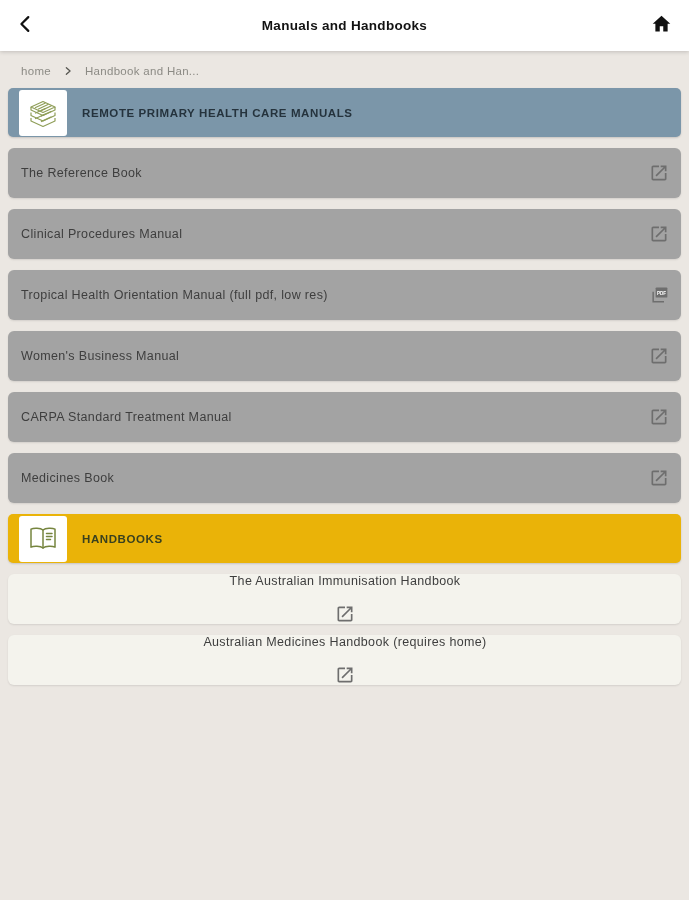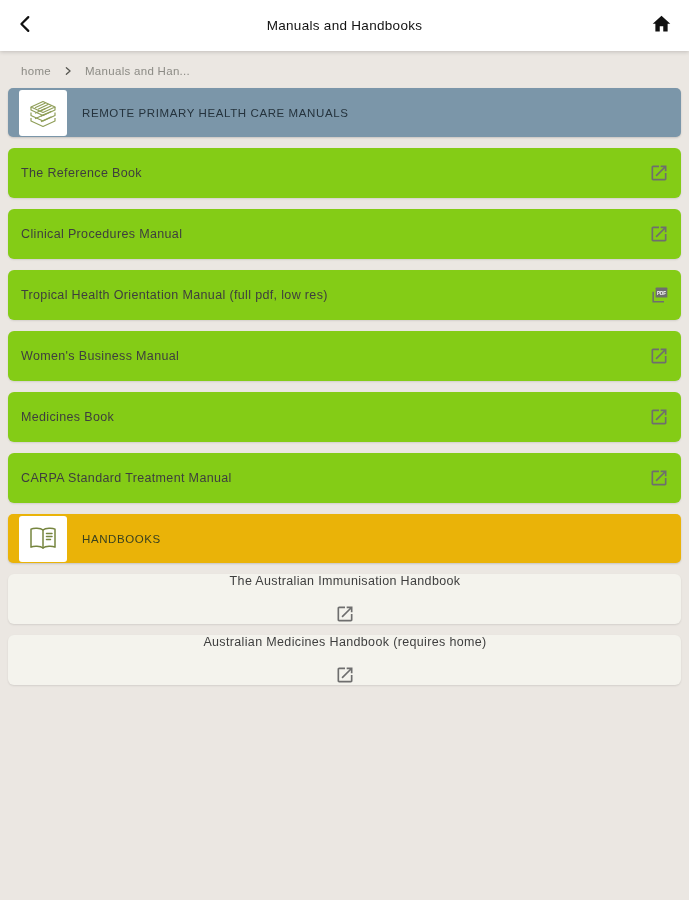--- a/index.html
+++ b/index.html
@@ -12,21 +12,21 @@
   .screen { width:689px; height:900px; background:#ebe7e2; position:relative; }
 
   
   .appbar {
     height:51px; background:#ffffff;
     display:flex; align-items:center; justify-content:center;
     position:relative;
     box-shadow:0 1px 4px rgba(0,0,0,0.18);
   }
   .appbar-title {
-    font-size:13.5px; font-weight:normal; color:#121212; letter-spacing:0.3px;
+    font-size:13.5px; font-weight:bold; color:#121212; letter-spacing:0.3px;
   }
   .appbar-btn {
     position:absolute; top:0; width:48px; height:51px;
     display:flex; align-items:center; justify-content:center;
     background:transparent; border:none; cursor:pointer;
   }
   .appbar-btn.left { left:2px; }
   .appbar-btn.right { right:4px; }
 
   
@@ -51,33 +51,33 @@
     box-shadow:0 1px 2px rgba(0,0,0,0.15);
   }
   .section-header.manuals { background:#7b96a9; }
   .section-header.handbooks { background:#eab308; }
   .icon-box {
     width:48px; height:46px; background:#ffffff; border-radius:3px;
     display:flex; align-items:center; justify-content:center;
     margin-right:15px; flex:0 0 auto;
   }
   .section-title {
-    font-size:11.5px; font-weight:normal; letter-spacing:0.6px;
+    font-size:11.5px; font-weight:bold; letter-spacing:0.6px;
   }
   .section-header.manuals .section-title { color:#25333d; }
   .section-header.handbooks .section-title { color:#39411f; }
 
   .row {
     height:50px; border-radius:6px;
     display:flex; align-items:center; justify-content:space-between;
     padding:0 12px 0 13px; margin-bottom:11px;
     box-shadow:0 1px 2px rgba(0,0,0,0.10);
     cursor:pointer;
   }
-  .row.manuals { background:#84cc16; }
+  .row.manuals { background:#a3a3a3; }
   .row.handbooks { background:#f4f3ed;flex-direction:column; }
   .row-label {
     font-size:12.5px; color:#3e3e3e; letter-spacing:0.35px;
   }
   .row-icon { width:20px; height:20px; flex:0 0 auto; display:flex; align-items:center; justify-content:center; }
 </style>
 </head>
 <body>
 
 <div class="screen">
@@ -100,21 +100,21 @@
     </button>
   </div>
 
   <div class="breadcrumb">
     <span class="crumb">home</span>
     <span class="sep">
       <svg width="10" height="10" viewBox="0 0 24 24" fill="none" stroke="#55554f" stroke-width="3" stroke-linecap="round" stroke-linejoin="round">
         <polyline points="8,4 17,12 8,20"></polyline>
       </svg>
     </span>
-    <span class="crumb">Manuals and Han...</span>
+    <span class="crumb">Handbook and Han...</span>
   </div>
 
   <div class="content">
 
     <div class="section-header manuals">
       <span class="icon-box">
         <svg width="36" height="36" viewBox="0 0 36 36" fill="none" stroke="#8f9e58" stroke-width="1.2" stroke-linejoin="round">
           <path d="M6 12 L18 6.5 L30 12 L18 17.5 Z"></path>
           <path d="M6 12 v3 L18 20.5 L30 15 v-3"></path>
           <path d="M6 17.5 v3 L18 26 L30 20.5 v-3"></path>
@@ -163,30 +163,30 @@
     <div class="row manuals">
       <span class="row-label">Women's Business Manual</span>
       <span class="row-icon">
         <svg width="20" height="20" viewBox="0 0 24 24" fill="#6e6e6e">
           <path d="M19 19H5V5h7V3H5c-1.1 0-2 .9-2 2v14c0 1.1.9 2 2 2h14c1.1 0 2-.9 2-2v-7h-2v7zM14 3v2h3.59l-9.83 9.83 1.41 1.41L19 6.41V10h2V3h-7z"></path>
         </svg>
       </span>
     </div>
 
     <div class="row manuals">
+      <span class="row-label">CARPA Standard Treatment Manual</span>
+      <span class="row-icon">
+        <svg width="20" height="20" viewBox="0 0 24 24" fill="#6e6e6e">
+          <path d="M19 19H5V5h7V3H5c-1.1 0-2 .9-2 2v14c0 1.1.9 2 2 2h14c1.1 0 2-.9 2-2v-7h-2v7zM14 3v2h3.59l-9.83 9.83 1.41 1.41L19 6.41V10h2V3h-7z"></path>
+        </svg>
+      </span>
+    </div>
+
+    <div class="row manuals">
       <span class="row-label">Medicines Book</span>
-      <span class="row-icon">
-        <svg width="20" height="20" viewBox="0 0 24 24" fill="#6e6e6e">
-          <path d="M19 19H5V5h7V3H5c-1.1 0-2 .9-2 2v14c0 1.1.9 2 2 2h14c1.1 0 2-.9 2-2v-7h-2v7zM14 3v2h3.59l-9.83 9.83 1.41 1.41L19 6.41V10h2V3h-7z"></path>
-        </svg>
-      </span>
-    </div>
-
-    <div class="row manuals">
-      <span class="row-label">CARPA Standard Treatment Manual</span>
       <span class="row-icon">
         <svg width="20" height="20" viewBox="0 0 24 24" fill="#6e6e6e">
           <path d="M19 19H5V5h7V3H5c-1.1 0-2 .9-2 2v14c0 1.1.9 2 2 2h14c1.1 0 2-.9 2-2v-7h-2v7zM14 3v2h3.59l-9.83 9.83 1.41 1.41L19 6.41V10h2V3h-7z"></path>
         </svg>
       </span>
     </div>
 
     <div class="section-header handbooks">
       <span class="icon-box">
         <svg width="36" height="36" viewBox="0 0 36 36" fill="none" stroke="#76853f" stroke-width="1.5" stroke-linejoin="round" stroke-linecap="round">

